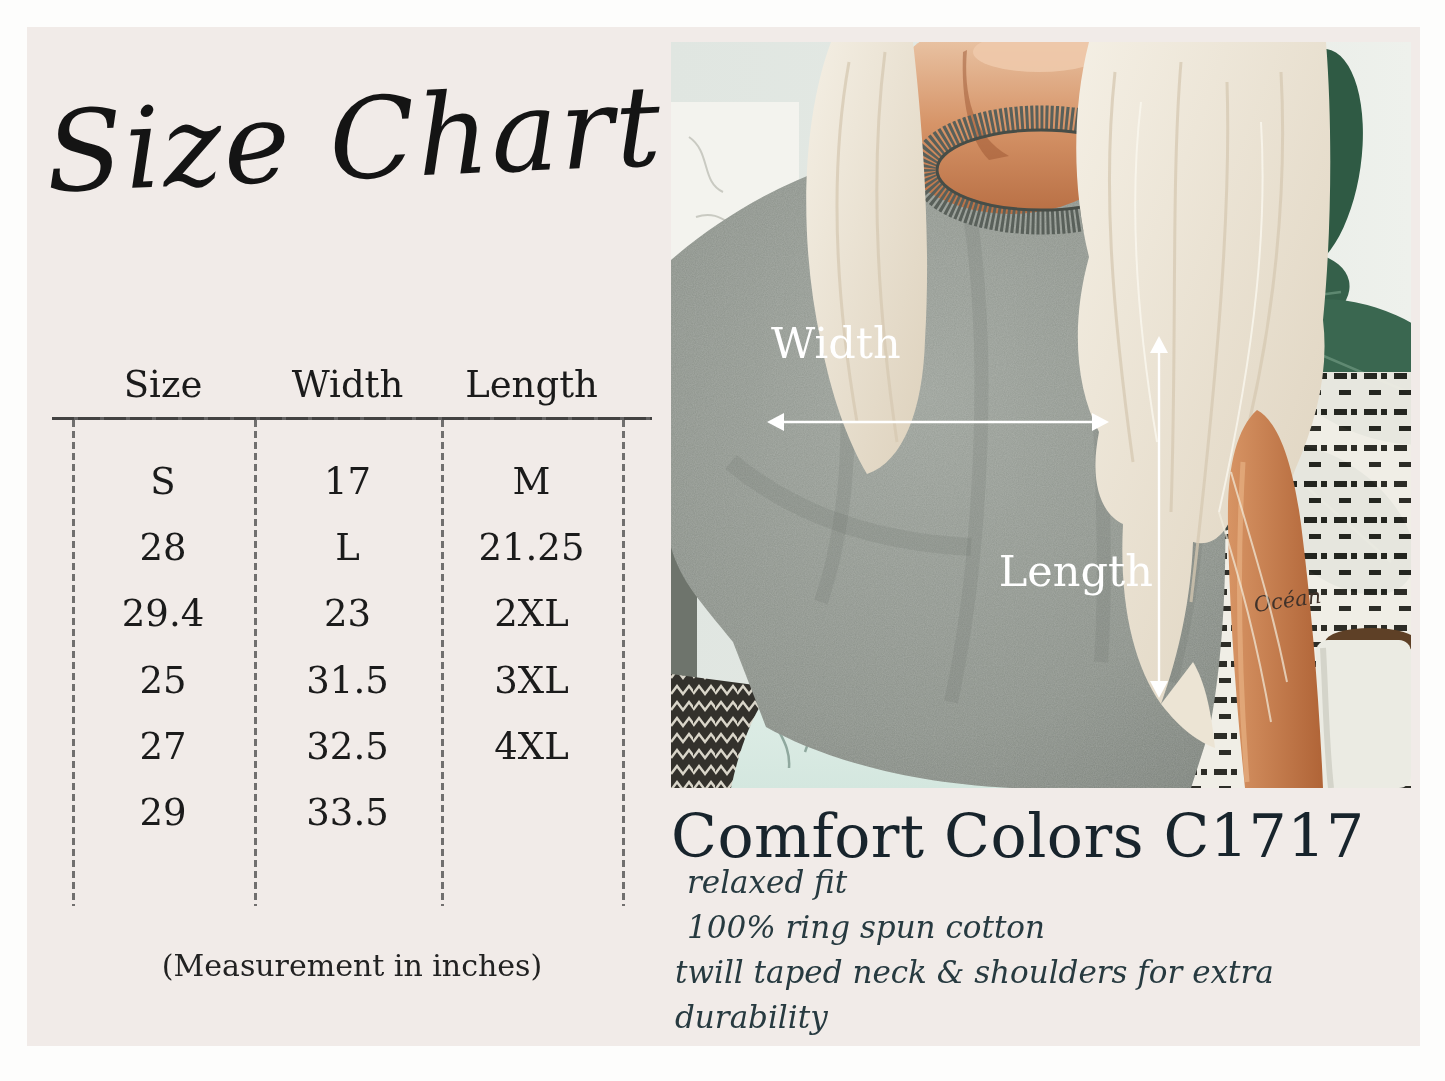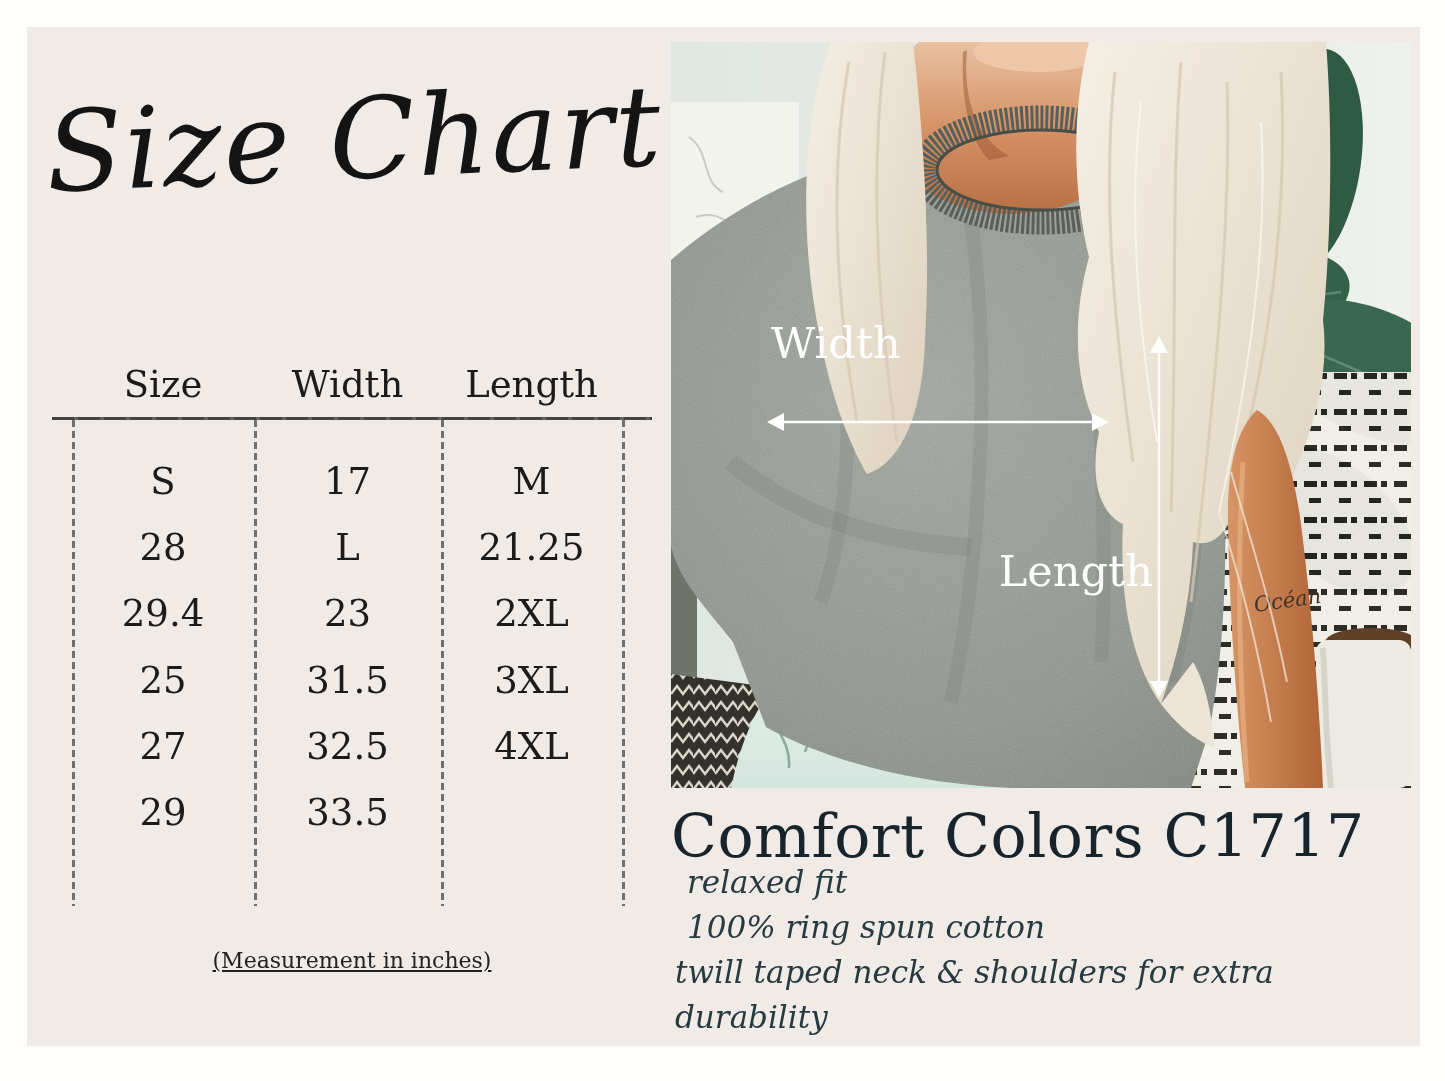--- a/index.html
+++ b/index.html
@@ -17,21 +17,21 @@
   .thead span{text-align:center;font-size:37px;}
   .rule{position:absolute;left:0px;top:77px;width:600px;height:3px;
         background:repeating-linear-gradient(90deg,#252525 0 22px,#4a4a4a 22px 26px);opacity:.85;}
   .vline{position:absolute;top:80px;width:3px;height:486px;opacity:.7;
          background:repeating-linear-gradient(180deg,#3a3a3a 0 7px,rgba(0,0,0,0) 7px 11px);}
   .v1{left:20px}.v2{left:202px}.v3{left:389px}.v4{left:570px}
   .tbody{position:absolute;left:20px;top:108px;width:550px;display:grid;
          grid-template-columns:182px 187px 181px;grid-auto-rows:66.3px;}
   .tbody span{display:flex;align-items:center;justify-content:center;font-size:37px;}
   .note{position:absolute;left:52px;top:948px;width:600px;text-align:center;
-        font-size:22px;color:#222222;text-decoration:underline;}
+        font-size:30px;color:#222222;}
 
   
   .photo{position:absolute;left:671px;top:42px;width:740px;height:746px;}
   .product-name{position:absolute;left:671px;top:801px;font-size:60px;color:#18242c;
                 letter-spacing:.5px;white-space:nowrap;}
   .details{position:absolute;left:687px;top:860px;width:748px;font-style:italic;
            font-size:31px;line-height:45px;color:#273a40;}
   .details .d-last{margin-left:-12px;}
   svg text{font-family:"DejaVu Serif","Liberation Serif",serif;}
 </style>

